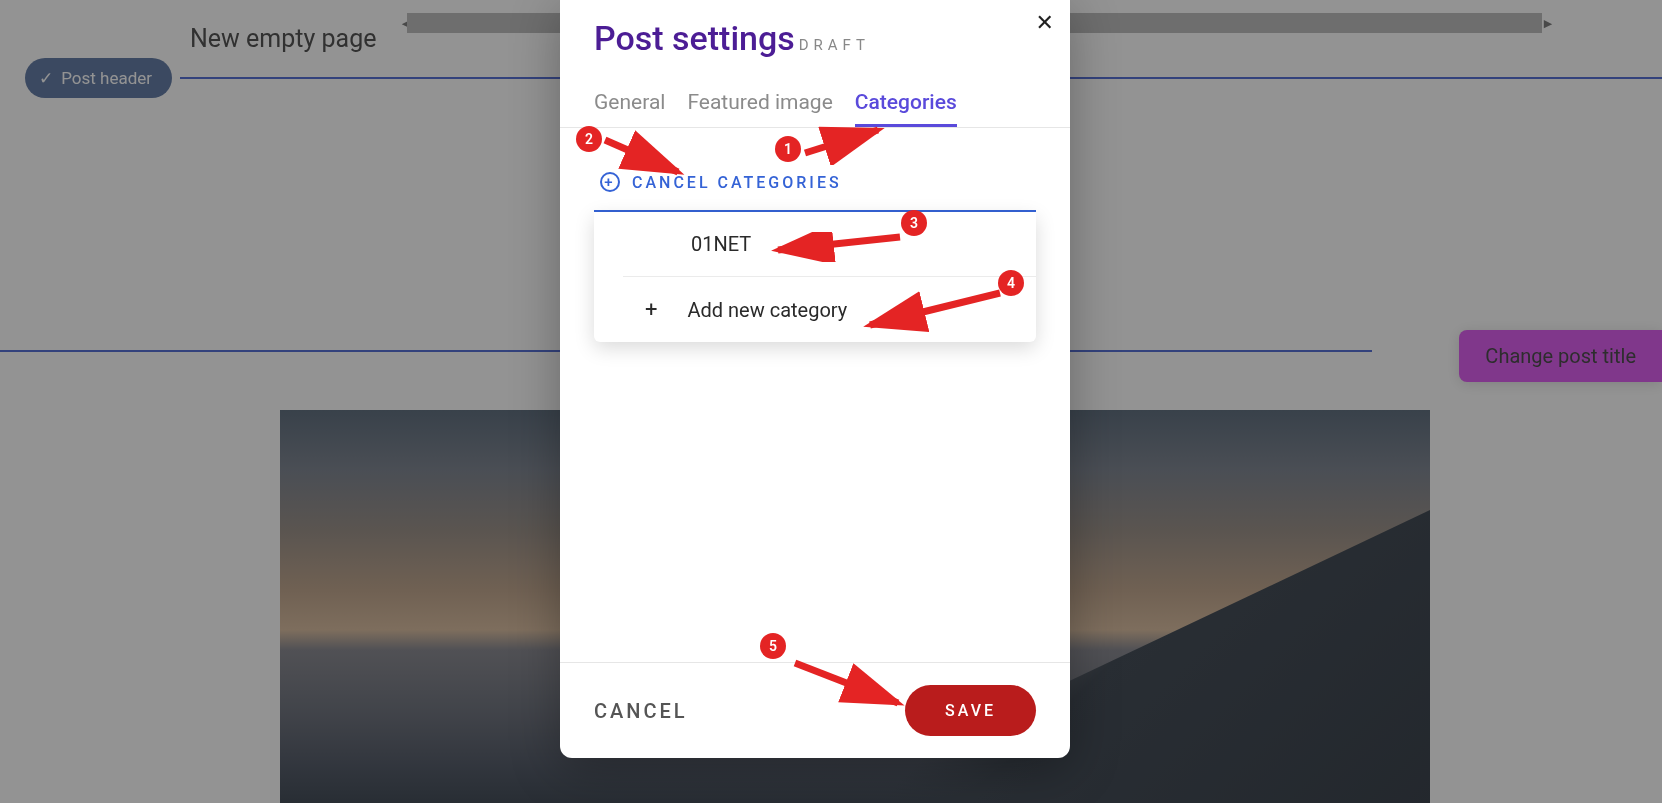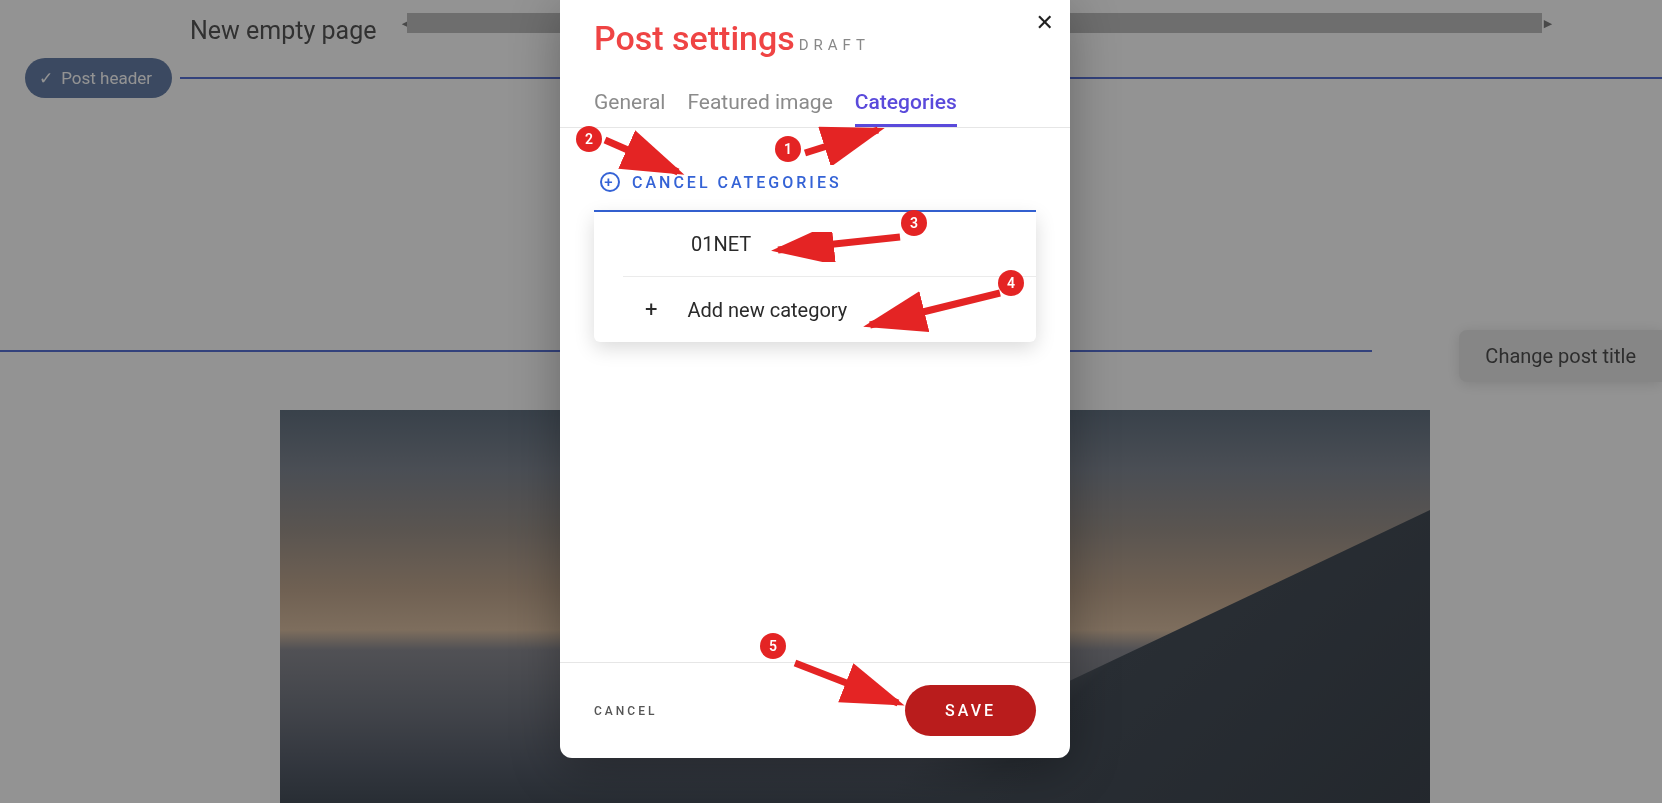--- a/index.html
+++ b/index.html
@@ -47,21 +47,21 @@
       width: 12px;
       height: 20px;
       display: flex;
       align-items: center;
       justify-content: center;
       color: #6a6a6a;
       font-size: 11px;
     }
     .bg-newpage {
       position: absolute;
-      top: 16px;
+      top: 24px;
       left: 190px;
       font-size: 25px;
       color: #3a3a3a;
     }
     .bg-postheader {
       position: absolute;
       top: 58px;
       left: 25px;
       background: #4f6b9a;
       color: #fff;
@@ -85,21 +85,21 @@
       top: 350px;
       left: 0;
       right: 290px;
       height: 2px;
       background: #3f5dd0;
     }
     .bg-changetitle {
       position: absolute;
       top: 330px;
       right: 0;
-      background: #e5e5e5;
+      background: #d946ef;
       padding: 14px 26px;
       border-radius: 8px 0 0 8px;
       box-shadow: 0 2px 14px rgba(0,0,0,0.15);
       font-size: 20px;
       color: #333;
     }
     .bg-image {
       position: absolute;
       top: 410px;
       left: 280px;
@@ -152,21 +152,21 @@
       color: #222;
       cursor: pointer;
       font-weight: 300;
     }
     .modal-header {
       padding: 18px 34px 0 34px;
     }
     .modal-title {
       font-size: 34px;
       font-weight: 500;
-      color: #ef4444;
+      color: #4c1d95;
       display: inline;
     }
     .modal-status {
       font-size: 15px;
       letter-spacing: 5px;
       color: #888;
       margin-left: 0;
       font-weight: 400;
       vertical-align: baseline;
     }
@@ -244,21 +244,21 @@
       color: #2a2a2a;
     }
     .modal-footer {
       display: flex;
       justify-content: space-between;
       align-items: center;
       padding: 22px 34px;
       border-top: 1px solid #e6e6e6;
     }
     .cancel-btn {
-      font-size: 12px;
+      font-size: 20px;
       letter-spacing: 3px;
       color: #555;
       cursor: pointer;
       font-weight: 500;
     }
     .save-btn {
       background: #b91c1c;
       color: #fff;
       border-radius: 30px;
       padding: 16px 40px;

